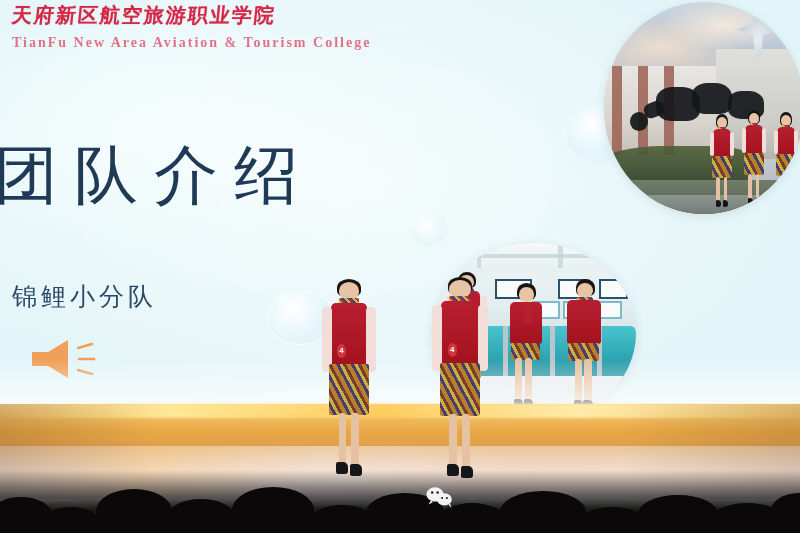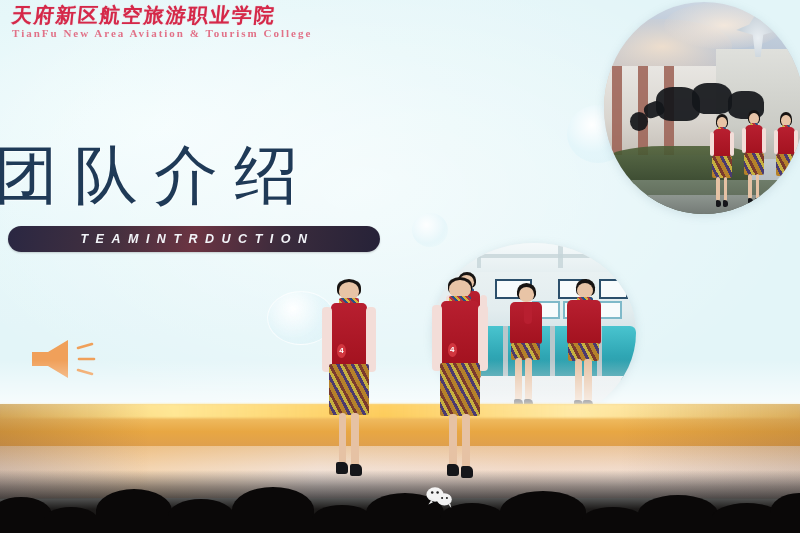--- a/index.html
+++ b/index.html
@@ -24,21 +24,21 @@
 
   
   .logo{position:absolute;left:12px;top:4px;width:340px;height:42px;}
   .logo-cn{
     font-size:20px;font-weight:bold;color:#d4193c;letter-spacing:2px;
     font-family:"DejaVu Sans","Liberation Sans",sans-serif;
     transform:skewX(-6deg);opacity:.93;line-height:22px;white-space:nowrap;
     text-shadow:0 0 1px rgba(212,25,60,.5);
   }
   .logo-en{
-    font-size:11px;color:#e05a74;letter-spacing:2.0px;margin-top:1px;
+    font-size:14px;color:#e05a74;letter-spacing:2.0px;margin-top:9px;
     white-space:nowrap;font-weight:bold;opacity:.85;
     font-family:"Liberation Serif","DejaVu Serif",serif;
   }
 
   
   .title-cn{
     position:absolute;left:-6px;top:140px;
     font-size:64px;letter-spacing:16px;line-height:70px;color:#1f3a57;
     font-family:"DejaVu Sans","Liberation Sans",sans-serif;
     font-weight:400;white-space:nowrap;
@@ -308,23 +308,21 @@
       <div class="f-vest" style="left:10%;top:16%;width:72%;height:34%;"></div>
       <div class="f-skirt" style="left:12%;top:49%;width:66%;height:14%;"></div>
       <div class="f-leg" style="left:26%;top:62%;width:16%;height:33%;"></div>
       <div class="f-leg" style="left:46%;top:62%;width:16%;height:33%;"></div>
       <div class="f-shoe" style="left:24%;top:93%;width:20%;height:6%;"></div>
       <div class="f-shoe" style="left:44%;top:93%;width:20%;height:6%;"></div>
     </div>
   </div>
 
   <div class="title-cn">团队介绍</div>
-  <div class="title-bar">
-    <span>TEAMINTRDUCTION</span>
-  </div>
+  <div class="subtitle-cn">锦鲤小分队</div>
 
   <div class="speaker">
     <svg width="78" height="46" viewBox="0 0 78 46">
       <path d="M4 16 L20 16 L40 4 L40 42 L20 30 L4 30 Z" fill="#f0a05a"></path>
       <g stroke="#f0a05a" stroke-width="2.6" stroke-linecap="round">
         <line x1="50" y1="12" x2="64" y2="8"></line>
         <line x1="51" y1="23" x2="66" y2="23"></line>
         <line x1="50" y1="34" x2="64" y2="38"></line>
       </g>
     </svg>

